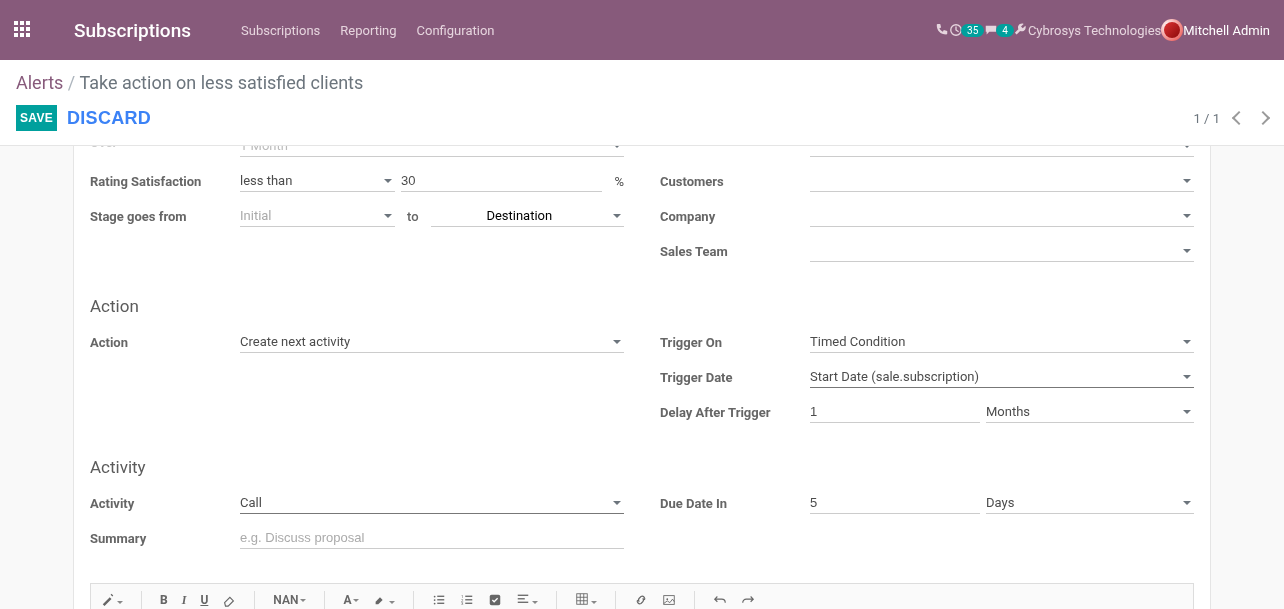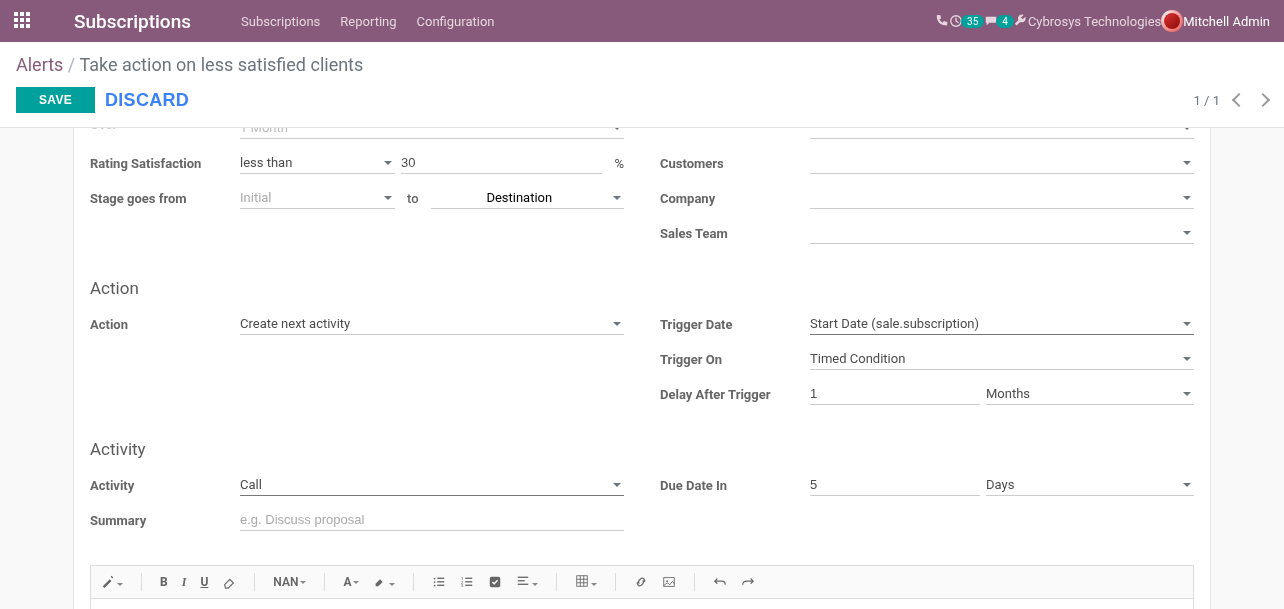--- a/index.html
+++ b/index.html
@@ -1,19 +1,19 @@
 <!DOCTYPE html>
 <html><head>
 <meta charset="utf-8">
 <style>
   * { box-sizing: border-box; margin: 0; padding: 0; }
   body { font-family: -apple-system, BlinkMacSystemFont, "Segoe UI", Roboto, "Helvetica Neue", Arial, sans-serif; font-size: 13px; color: #4c4c4c; background: #f9f9f9; width: 1284px; height: 609px; overflow: hidden; }
 
   
-  .navbar { background: #875a7b; color: #fff; height: 42px; display: flex; align-items: center; padding: 0 14px; }
+  .navbar { background: #875a7b; color: #fff; height: 60px; display: flex; align-items: center; padding: 0 14px; }
   .apps-icon { width: 18px; height: 18px; position: relative; margin-right: 42px; }
   .apps-grid { display: grid; grid-template-columns: repeat(3,4px); grid-template-rows: repeat(3,4px); gap: 2px; }
   .apps-grid span { background:#fff; width:4px; height:4px; display:block; }
   .brand { font-size: 19px; font-weight:500; margin-right: 50px; color:#fff; }
   .nav-menu { display:flex; gap:20px; }
   .nav-link { color:#e6d5de; font-size:13px; cursor:pointer; }
   .nav-spacer { flex:1; }
   .nav-right { display:flex; align-items:center; }
   .icon-svg { width:14px; height:14px; fill:#e6d5de; }
   .badge-wrap { position:relative; display:flex; align-items:center; }
@@ -22,21 +22,21 @@
   .company-name { color:#e6d5de; font-size:13px; }
   .avatar { width:22px; height:22px; border-radius:50%; background: radial-gradient(circle at 30% 30%, #fff, #e93f3b); display:inline-block; position:relative; }
   .avatar::after{content:"";position:absolute;inset:3px;border-radius:50%;background:linear-gradient(135deg,#d33,#8b0a0a);}
   .user-name { color:#fff; font-size:13px; }
 
   
   .subheader { background:#fff; border-bottom:1px solid #e5e5e5; padding:12px 16px 0 16px; height:86px; }
   .breadcrumb { font-size:18px; color:#6c757d; margin-bottom:12px; }
   .breadcrumb a { color:#875a7b; text-decoration:none; }
   .action-row { display:flex; align-items:center; }
-  .save-btn { background:#00a09d; color:#fff; border:none; padding:6px 23px; font-size:12px; font-weight:600; cursor:pointer; letter-spacing:0.3px; margin-right:10px; }
+  .save-btn { background:#00a09d; color:#fff; border:none; padding:6px 4px; font-size:12px; font-weight:600; cursor:pointer; letter-spacing:0.3px; margin-right:10px; }
   .discard-btn { background:none; border:none; color:#3b82f6; font-size:18px; font-weight:600; cursor:pointer; letter-spacing:0.3px; }
   .pager { margin-left:auto; display:flex; align-items:center; color:#6c757d; font-size:13px; gap:14px; }
   .chev { width:10px; height:10px; border-left:2px solid #9a9a9a; border-bottom:2px solid #9a9a9a; display:inline-block; }
   .chev.left { transform: rotate(45deg); }
   .chev.right { transform: rotate(-135deg); }
 
   
   .sheet-wrap { height:481px; overflow:hidden; padding:0 14px; }
   .sheet { background:#fff; margin:0 auto; max-width:1138px; border:1px solid #e5e5e5; border-top:none; padding:0 16px 20px 16px; position:relative; top:-4px; height:520px; }
   .cols { display:flex; gap:36px; }
@@ -220,32 +220,32 @@
           <div class="flabel">Action</div>
           <div class="fval">
             <div class="field-display withcaret">
               <span>Create next activity</span><span class="caret-inner"></span>
             </div>
           </div>
         </div>
       </div>
       <div class="col">
         <div class="frow">
+          <div class="flabel">Trigger On</div>
+          <div class="fval">
+            <div class="field-display withcaret">
+              <span>Timed Condition</span><span class="caret-inner"></span>
+            </div>
+          </div>
+        </div>
+        <div class="frow">
           <div class="flabel">Trigger Date</div>
           <div class="fval">
             <div class="field-display withcaret" style="border-bottom:1px solid #777;">
               <span>Start Date (sale.subscription)</span><span class="caret-inner"></span>
-            </div>
-          </div>
-        </div>
-        <div class="frow">
-          <div class="flabel">Trigger On</div>
-          <div class="fval">
-            <div class="field-display withcaret">
-              <span>Timed Condition</span><span class="caret-inner"></span>
             </div>
           </div>
         </div>
         <div class="frow">
           <div class="flabel">Delay After Trigger</div>
           <div class="fval">
             <input class="field-input" style="flex: 0 0 170px;" value="1">
             <div class="field-display withcaret" style="flex:1;">
               <span>Months</span><span class="caret-inner"></span>
             </div>

